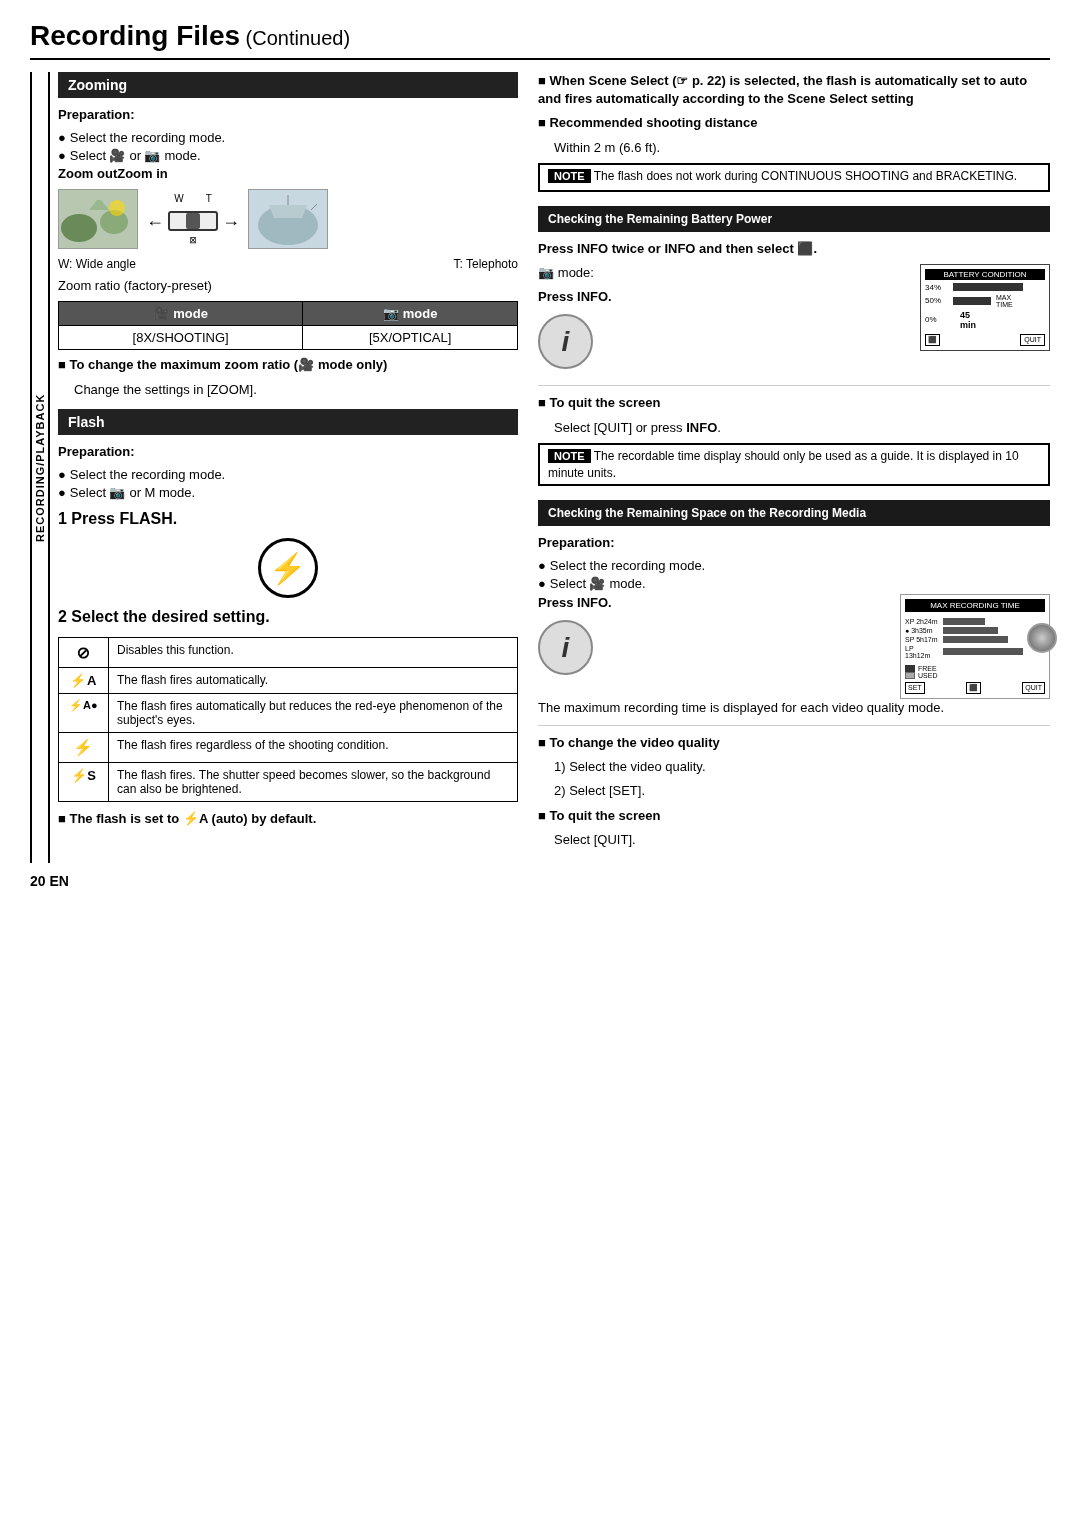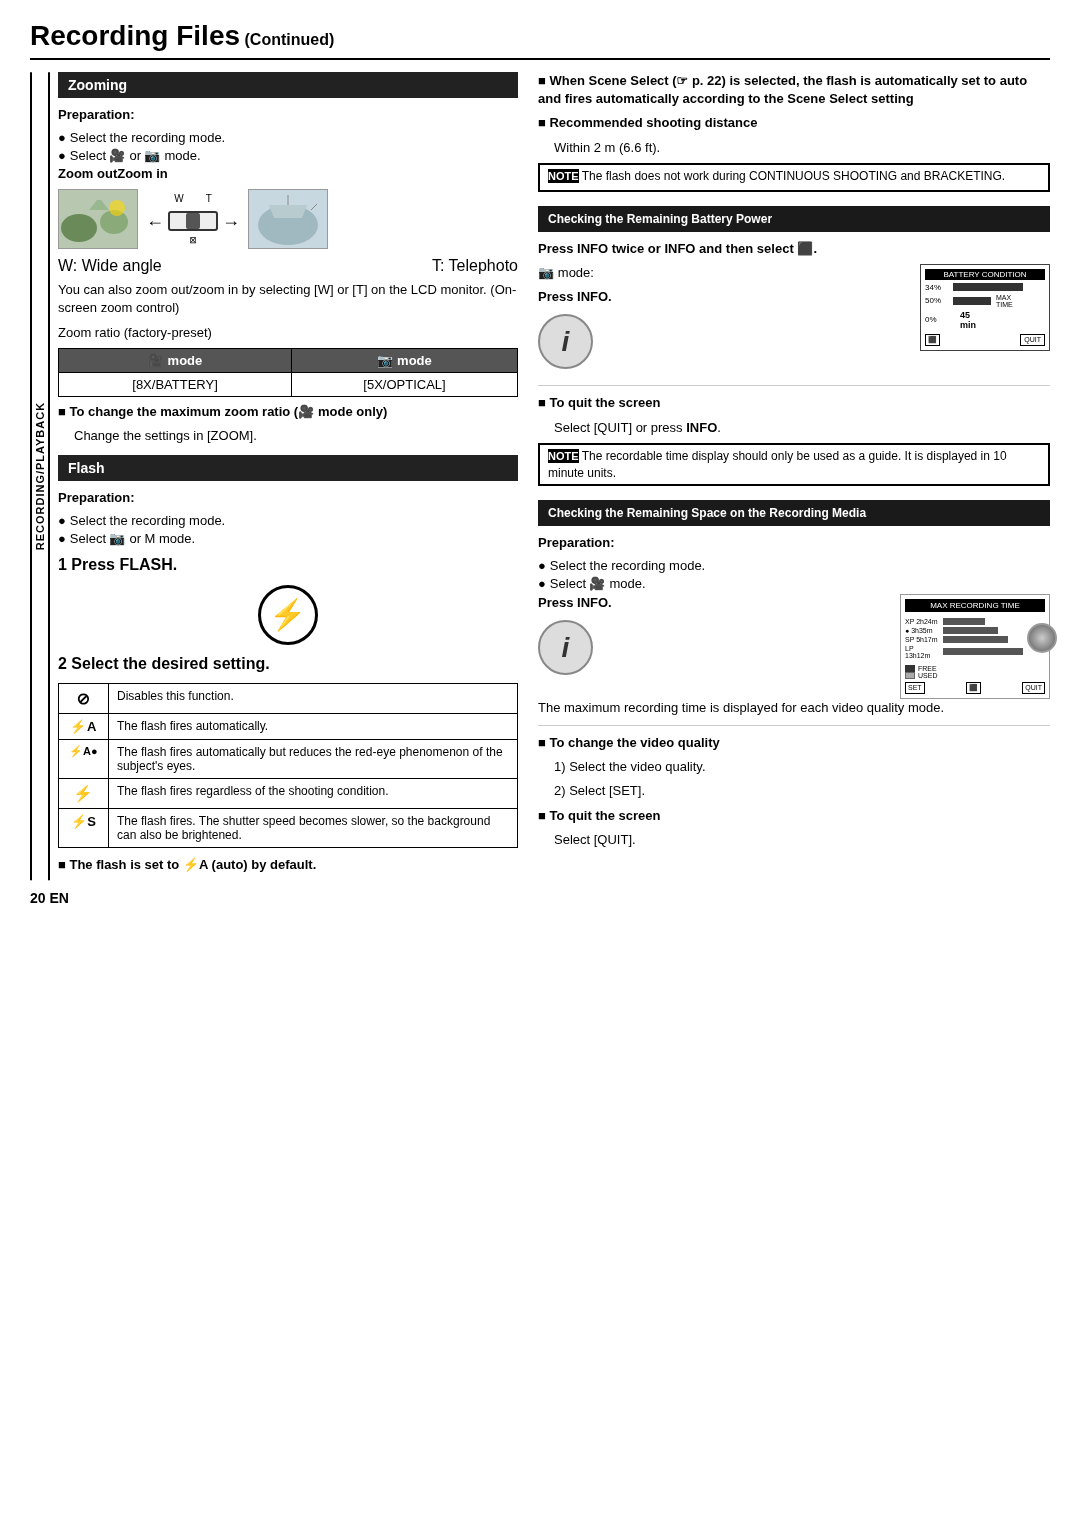--- a/index.html
+++ b/index.html
@@ -13,22 +13,22 @@
       padding: 20px 30px;
     }
     h1.page-title {
       font-size: 28px;
       font-weight: bold;
       margin-bottom: 12px;
       border-bottom: 2px solid #000;
       padding-bottom: 6px;
     }
     h1.page-title span.continued {
-      font-size: 16px;
-      font-weight: bold;
+      font-size: 20px;
+      font-weight: normal;
     }
     .main-layout {
       display: flex;
       gap: 20px;
     }
     .left-col {
       width: 460px;
       flex-shrink: 0;
     }
     .right-col {
@@ -80,21 +80,21 @@
       border: 2px solid #000;
       padding: 4px 8px;
       margin: 6px 0;
       font-size: 12px;
     }
     .note-box .note-label {
       font-weight: bold;
       font-size: 11px;
       background: #000;
       color: #fff;
-      padding: 1px 0;
+      padding: 1px 6px;
       display: inline-block;
       margin-bottom: 3px;
     }
     
     .zoom-table {
       border-collapse: collapse;
       width: 100%;
       margin: 6px 0;
       font-size: 13px;
     }
@@ -384,36 +384,35 @@
           <div class="zoom-img-box tele">
             <svg width="78" height="58" viewBox="0 0 78 58">
               <rect width="78" height="58" fill="#c8d8e0"></rect>
               <ellipse cx="39" cy="35" rx="30" ry="20" fill="#a0b8c0"></ellipse>
               <polygon points="25,28 53,28 58,15 20,15" fill="#b8ccd0"></polygon>
               <line x1="39" y1="5" x2="39" y2="15" stroke="#888" stroke-width="1"></line>
               <line x1="62" y1="20" x2="68" y2="14" stroke="#888" stroke-width="1"></line>
             </svg>
           </div>
         </div>
-        <div style="display:flex;justify-content:space-between;font-size:16px;margin-bottom:6px;">
+        <div style="display:flex;justify-content:space-between;font-size:12px;margin-bottom:6px;">
           <span>W: Wide angle</span>
           <span>T: Telephoto</span>
         </div>
 
-        <p>You can also zoom out/zoom in by selecting [W] or [T] on the LCD monitor. (On-screen zoom control)</p>
         <p>Zoom ratio (factory-preset)</p>
 
         <table class="zoom-table">
           <tbody>
               <tr>
             <td class="header-cell">🎥 mode</td>
             <td class="header-cell">📷 mode</td>
           </tr>
           <tr>
-            <td>[8X/BATTERY]</td>
+            <td>[8X/SHOOTING]</td>
             <td>[5X/OPTICAL]</td>
           </tr>
         </tbody>
           </table>
 
         <p><strong>■ To change the maximum zoom ratio (🎥 mode only)</strong></p>
         <p class="indent">Change the settings in [ZOOM].</p>
       </div>
 
       <div class="flash-section">

